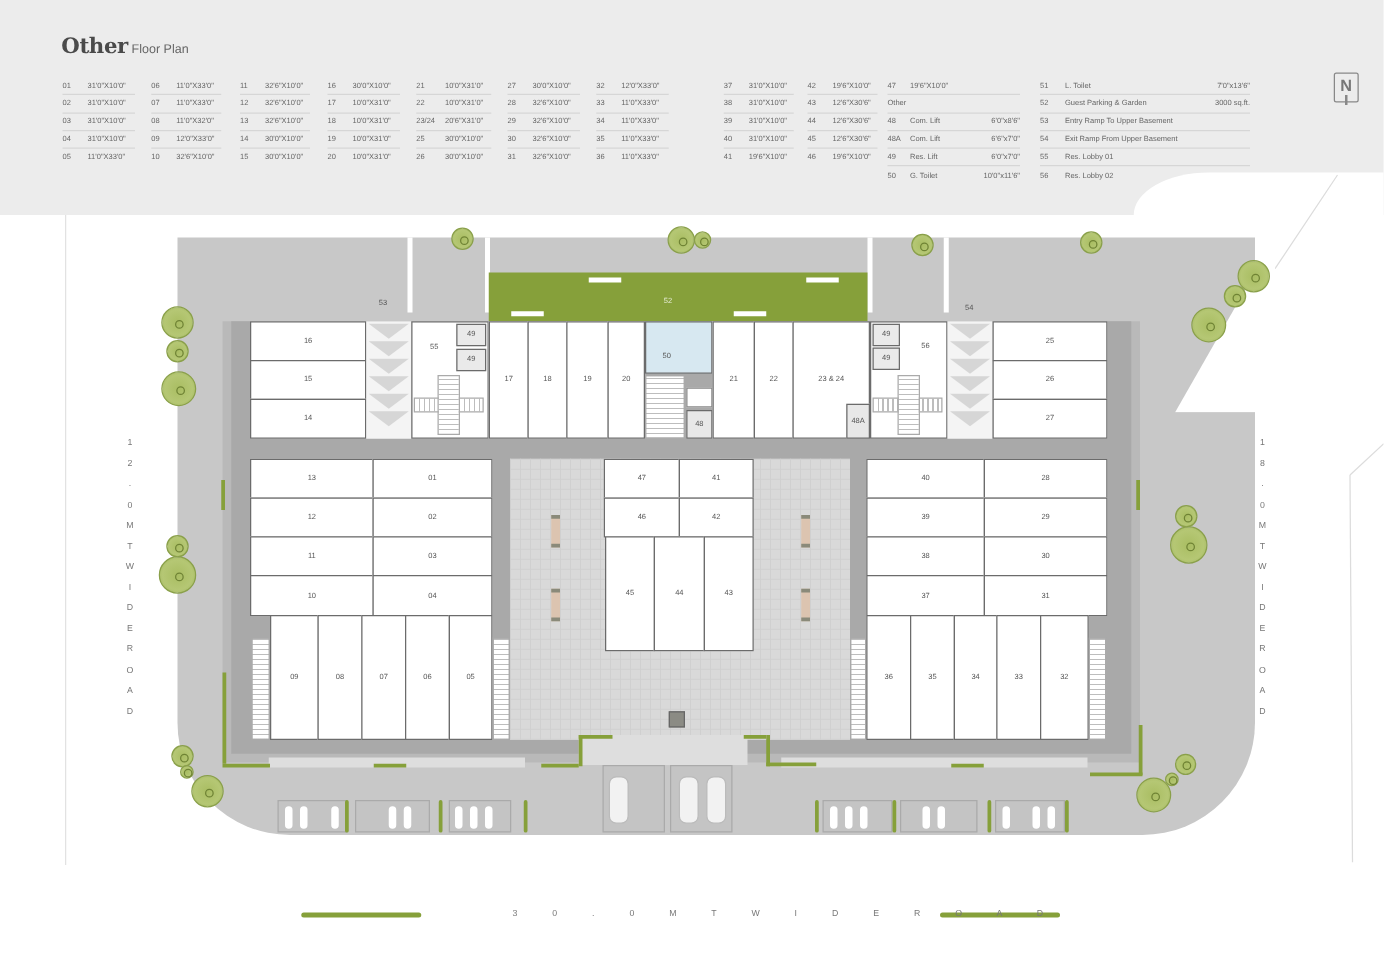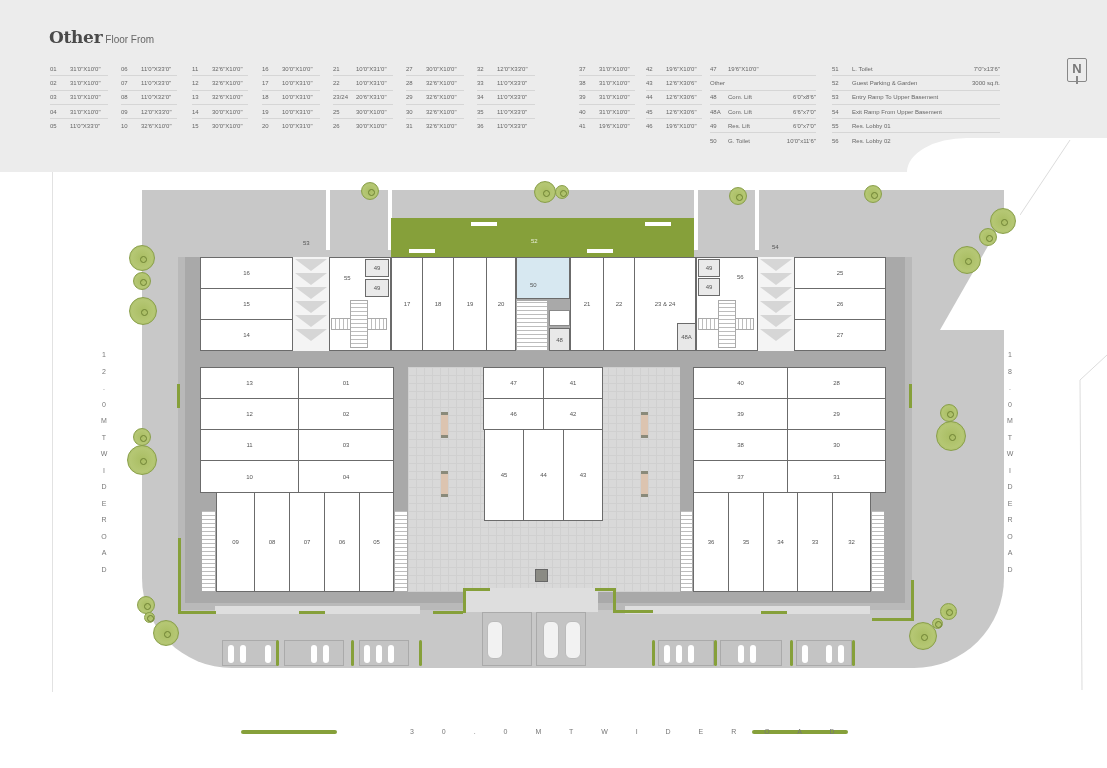--- a/index.html
+++ b/index.html
@@ -46,21 +46,21 @@
   .gbar { position: absolute; background: #86a03a; border-radius: 2px; }
   .gstrip { position: absolute; background: #86a03a; }
 </style>
 </head>
 <body>
 
 <div class="header-band"></div>
 <div class="header-curve"></div>
 
 <div class="title">
-  <span class="title-main">Other</span><span class="title-sub">Floor From</span>
+  <span class="title-main">Other</span><span class="title-sub">Floor Plan</span>
 </div>
 
 <div class="north">N</div>
 
 <div class="tbl" style="left:50px;width:58px;">
   <div class="row">
       <span class="no">01</span>
       <span class="dim">31'0"X10'0"</span>
     </div>
   <div class="row">

